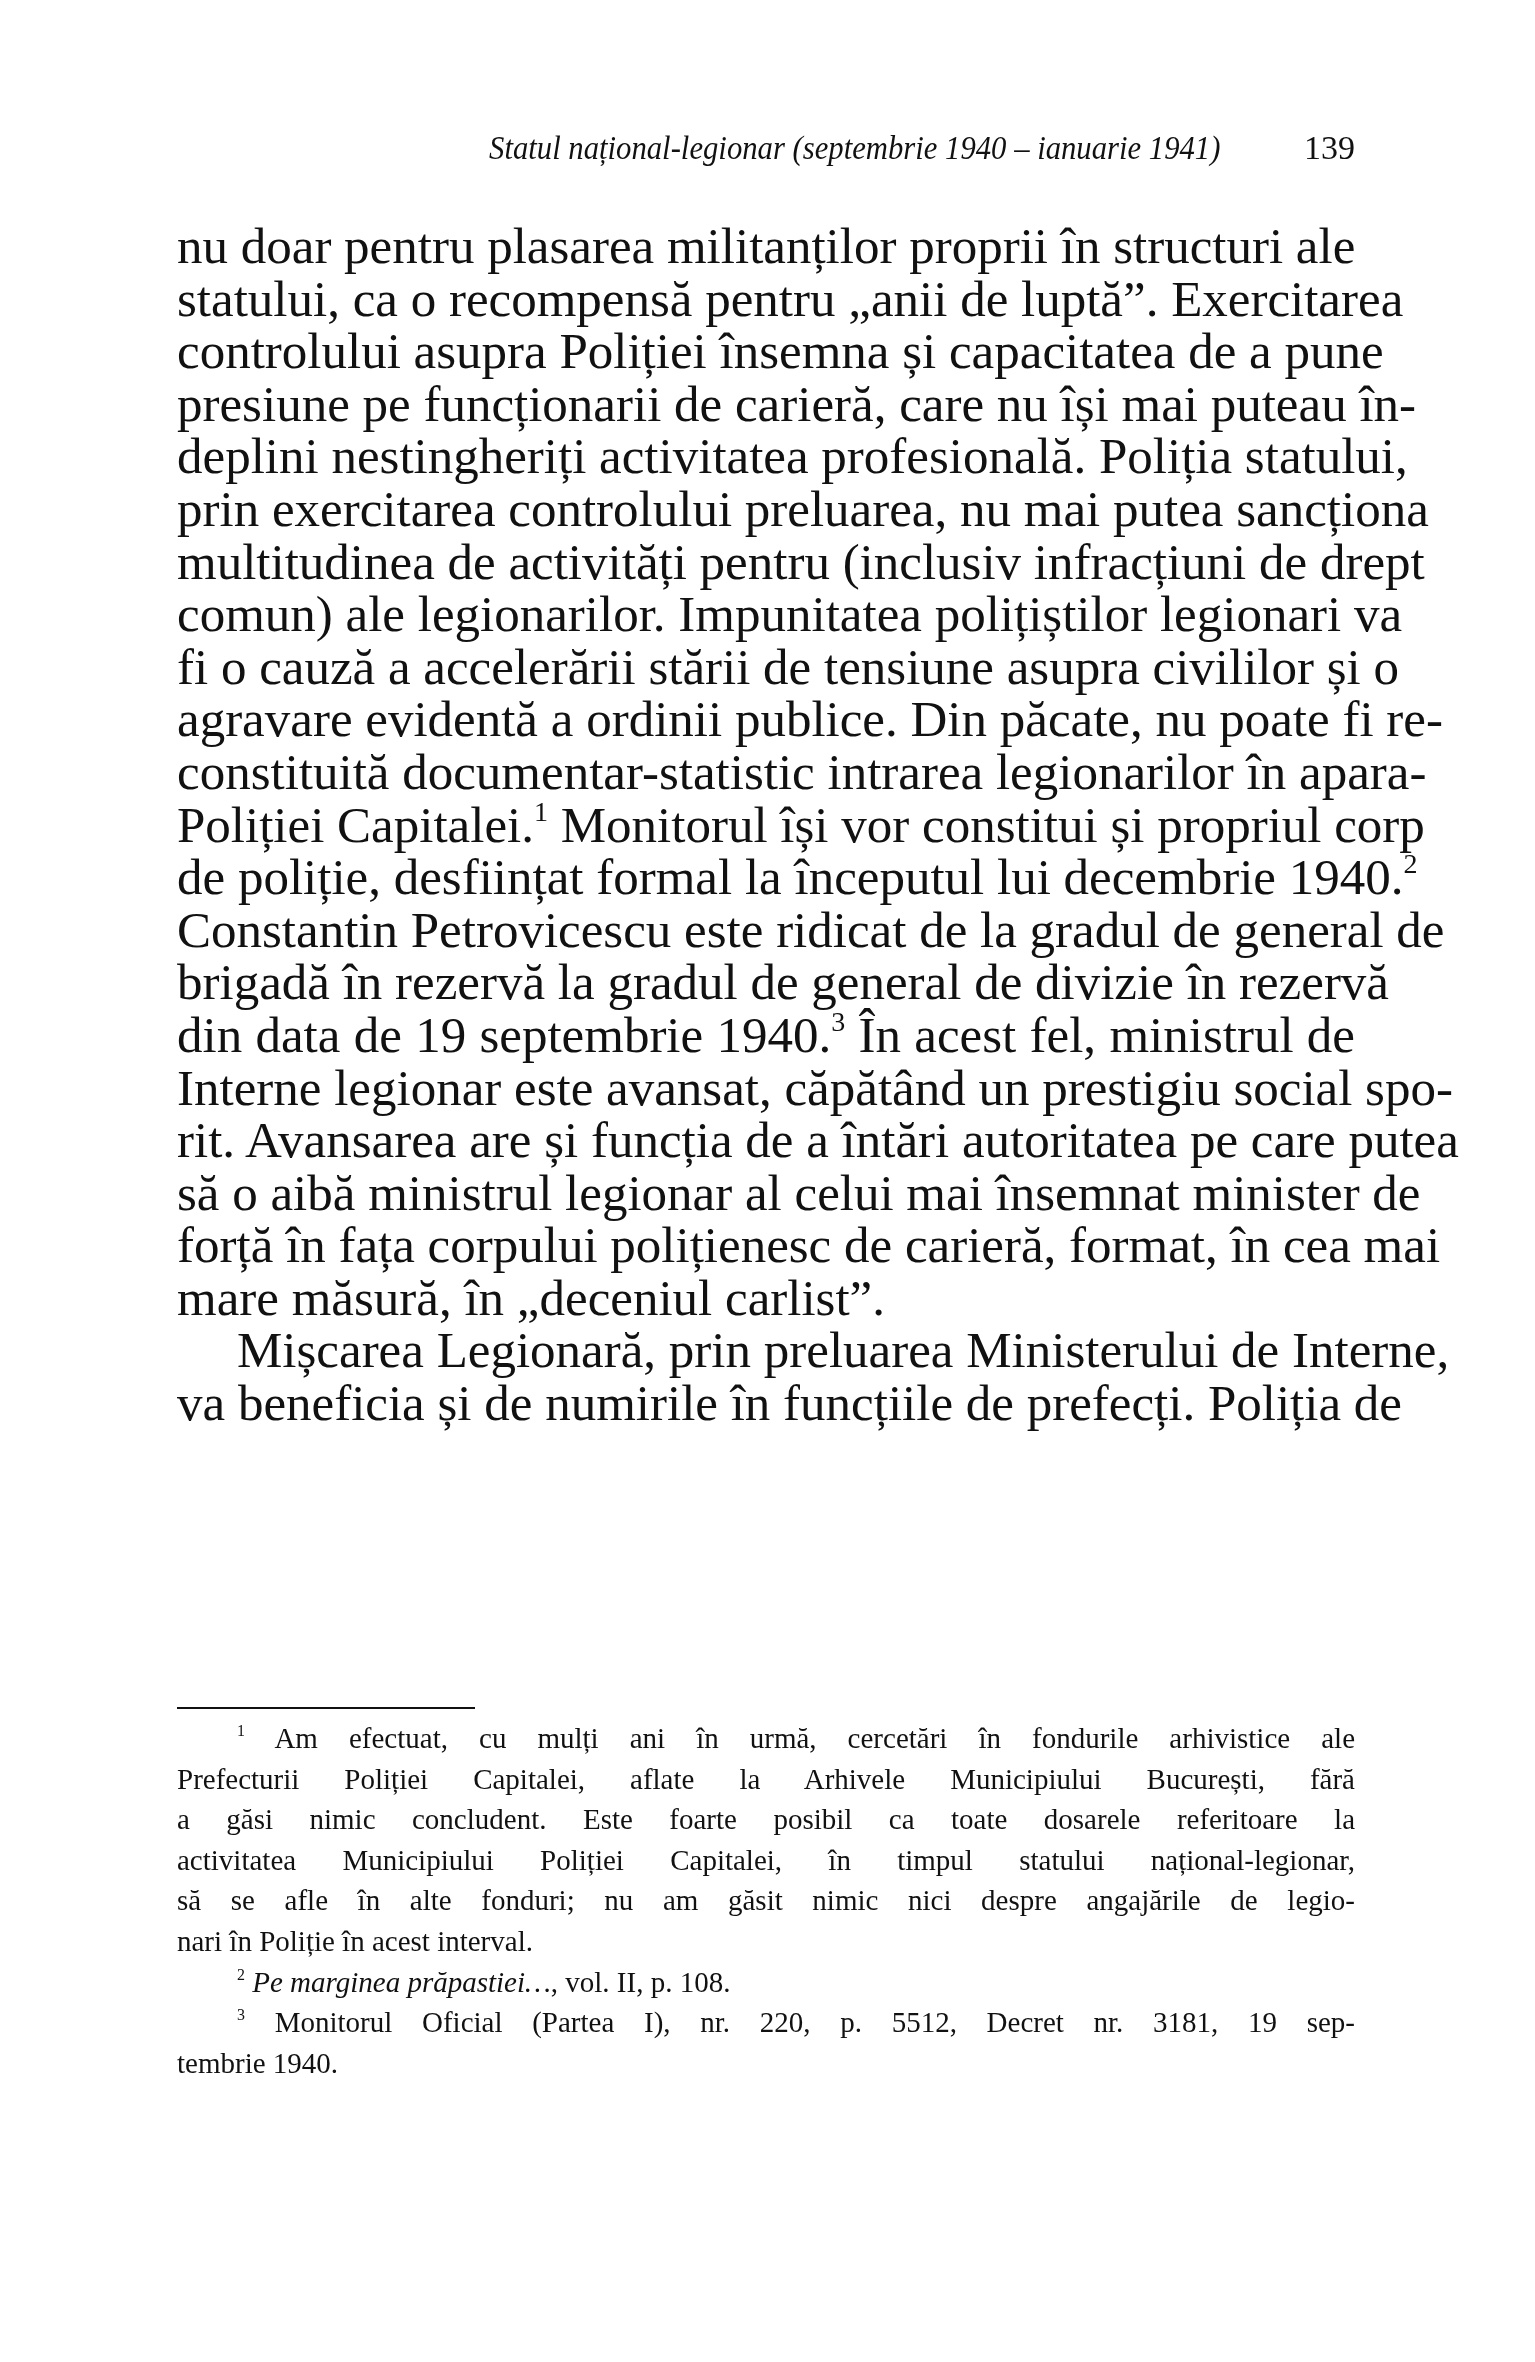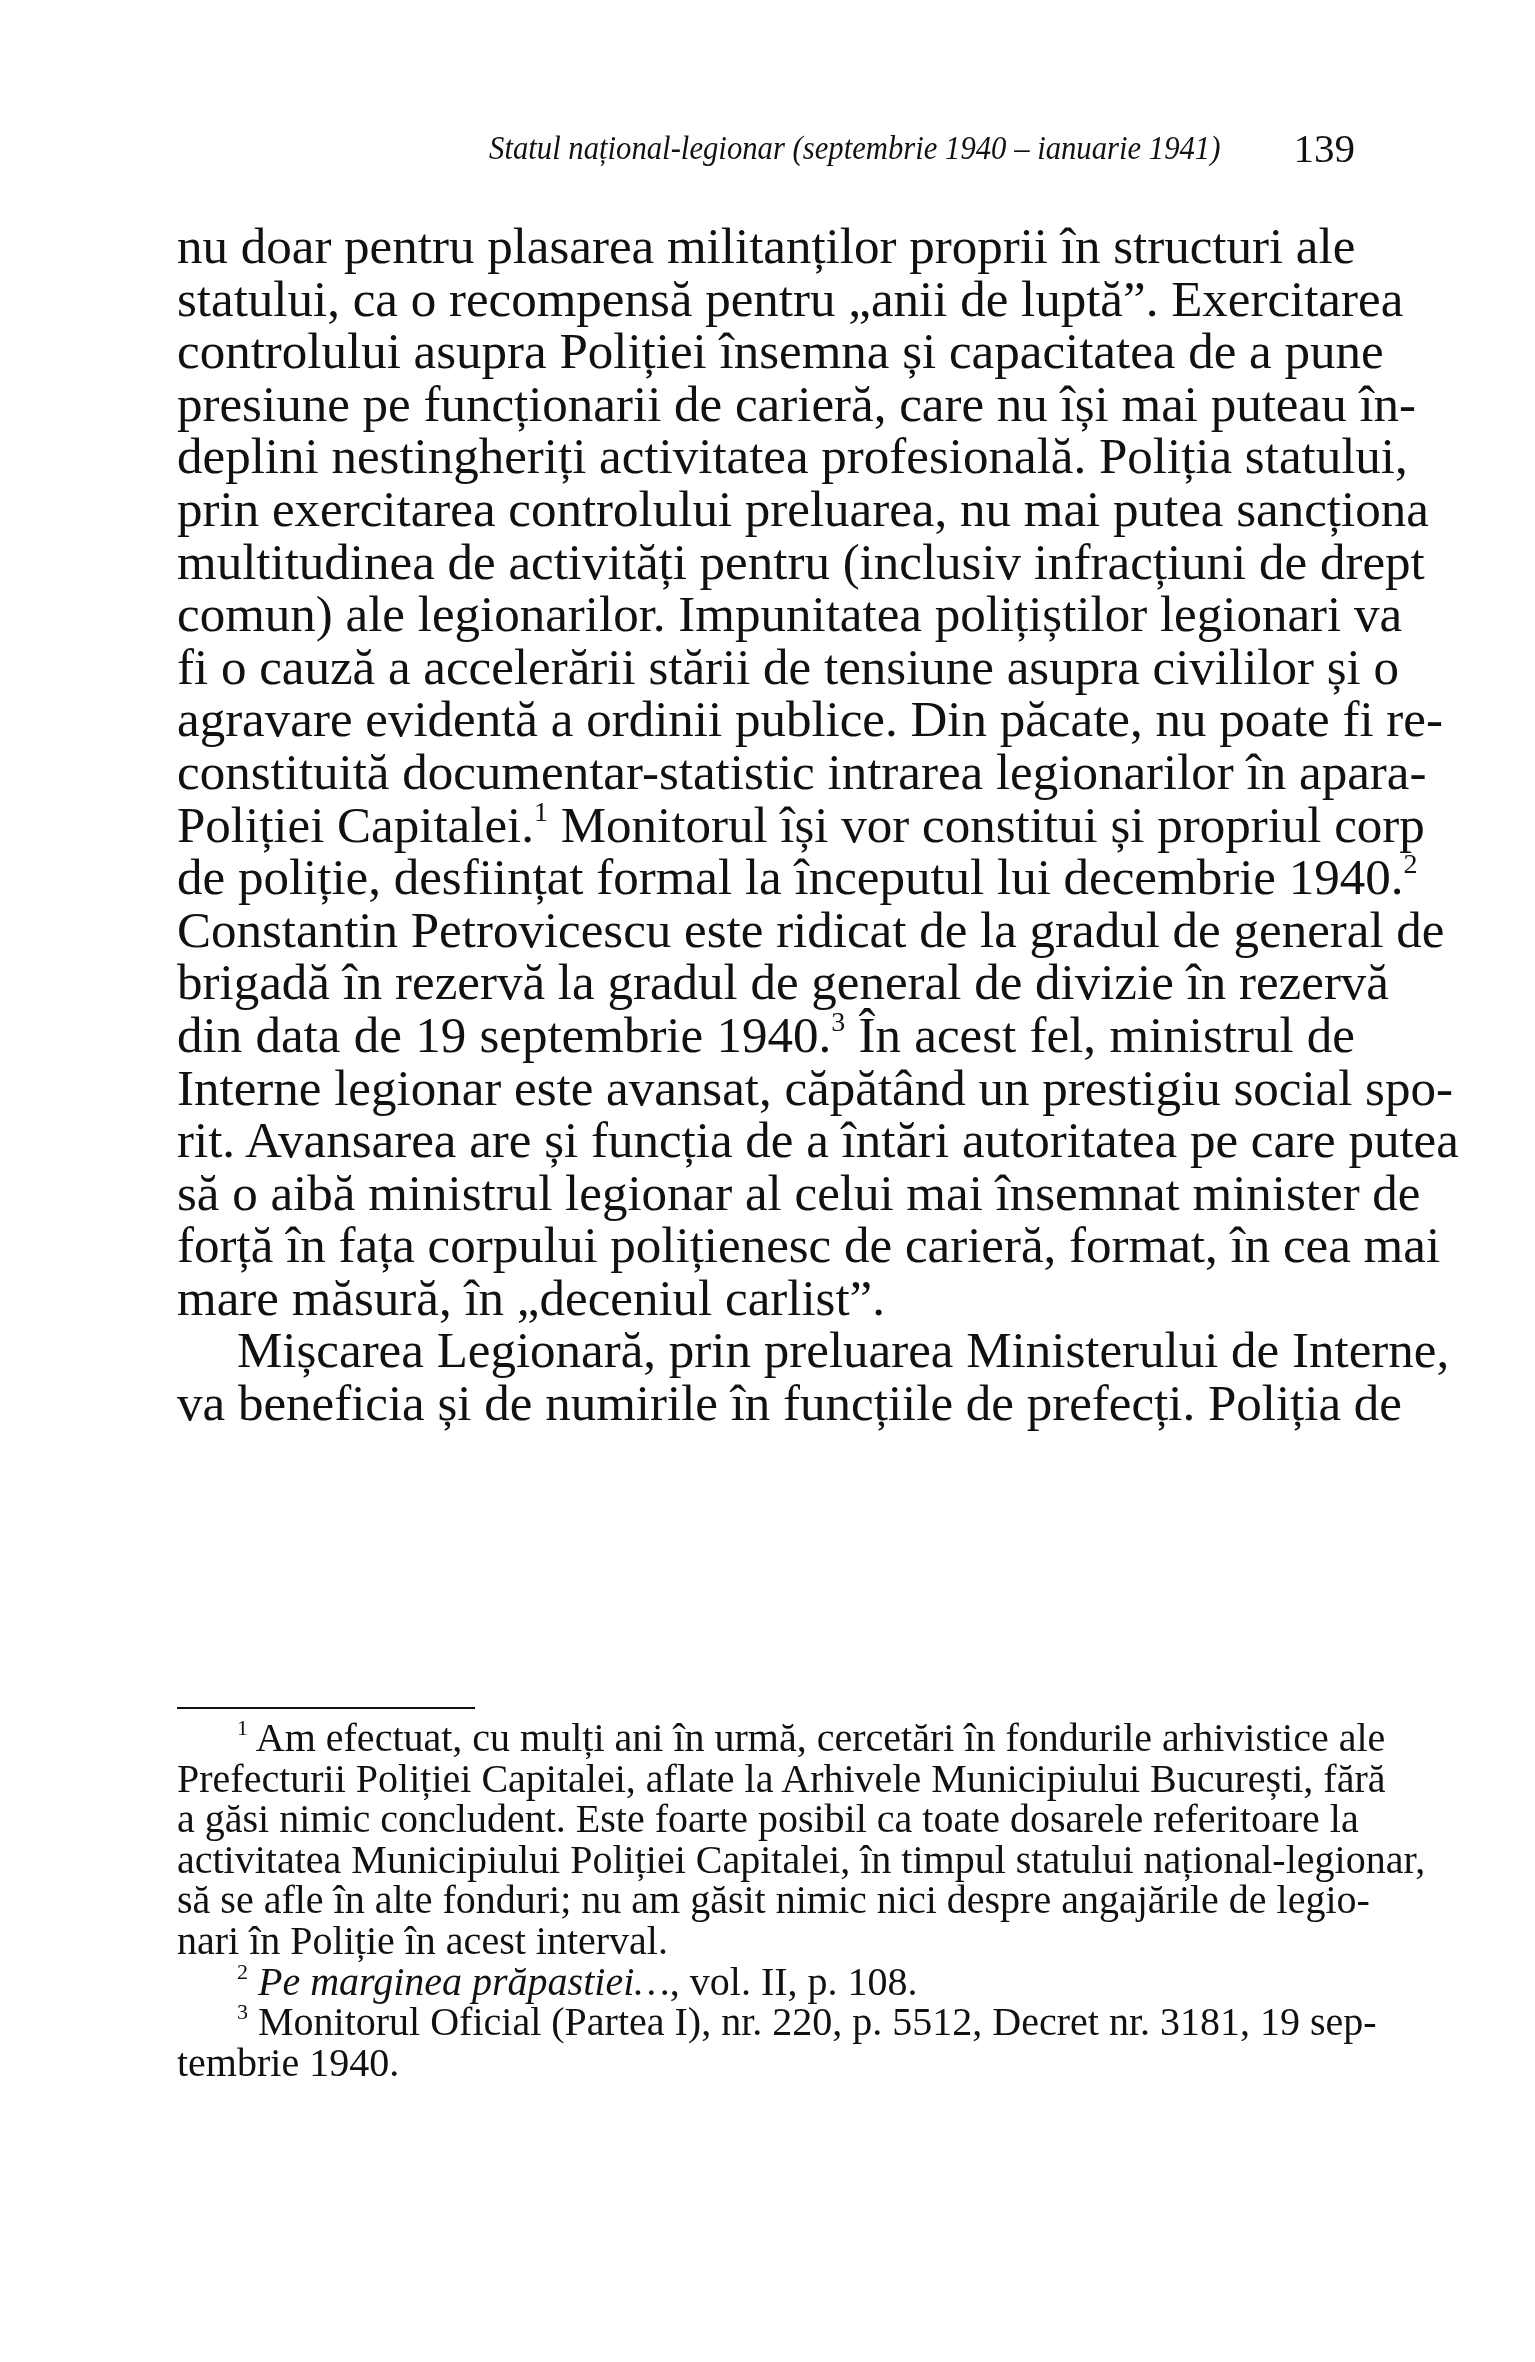--- a/index.html
+++ b/index.html
@@ -1,26 +1,26 @@
 <!DOCTYPE html>
 <html><head>
   <meta charset="utf-8">
   <style>
     html, body { margin: 0; padding: 0; background: #ffffff; }
     body { width: 1535px; height: 2362px; position: relative; overflow: hidden; color: #111111; }
     .page { position: absolute; left: 0; top: 0; width: 1257px; height: 2362px; }
     .header { position: absolute; top: 118px; left: 177px; width: 1178px; height: 60px; font-family: "Liberation Serif", "DejaVu Serif", serif; }
     .running-title { position: absolute; right: 135px; top: 0; font-style: italic; font-size: 33px; line-height: 60px; white-space: nowrap; transform: scaleX(0.93); transform-origin: right center; }
-    .page-number { position: absolute; right: 0; top: 0; font-size: 41px; line-height: 60px; }
+    .page-number { position: absolute; right: 0; top: 0; font-size: 34px; line-height: 60px; }
     .body-text { position: absolute; left: 177px; top: 220px; width: 1178px; font-family: "Liberation Serif", "DejaVu Serif", serif; font-size: 51px; line-height: 52.6px; }
     .line { display: block; white-space: nowrap; text-align: justify; text-align-last: justify; height: 52.6px; }
     .line.last { text-align-last: left; }
     .line.indent { padding-left: 60px; }
     .fn-rule { position: absolute; left: 177px; top: 1707px; width: 298px; height: 2px; background: #111111; }
-    .footnotes { position: absolute; left: 177px; top: 1718px; width: 1178px; font-family: "Liberation Serif", "DejaVu Serif", serif; font-size: 40px; line-height: 40.6px; }
+    .footnotes { position: absolute; left: 177px; top: 1718px; width: 1178px; font-family: "Liberation Serif", "DejaVu Serif", serif; font-size: 29px; line-height: 40.6px; }
     .fline { display: block; white-space: nowrap; text-align: justify; text-align-last: justify; height: 40.6px; }
     .fline.last { text-align-last: left; }
     .fline.indent { padding-left: 60px; }
     sup { font-size: 0.55em; line-height: 0; vertical-align: 0.75em; }
     em { font-style: italic; }
   </style>
 </head>
 <body>
 
 <div class="page">

